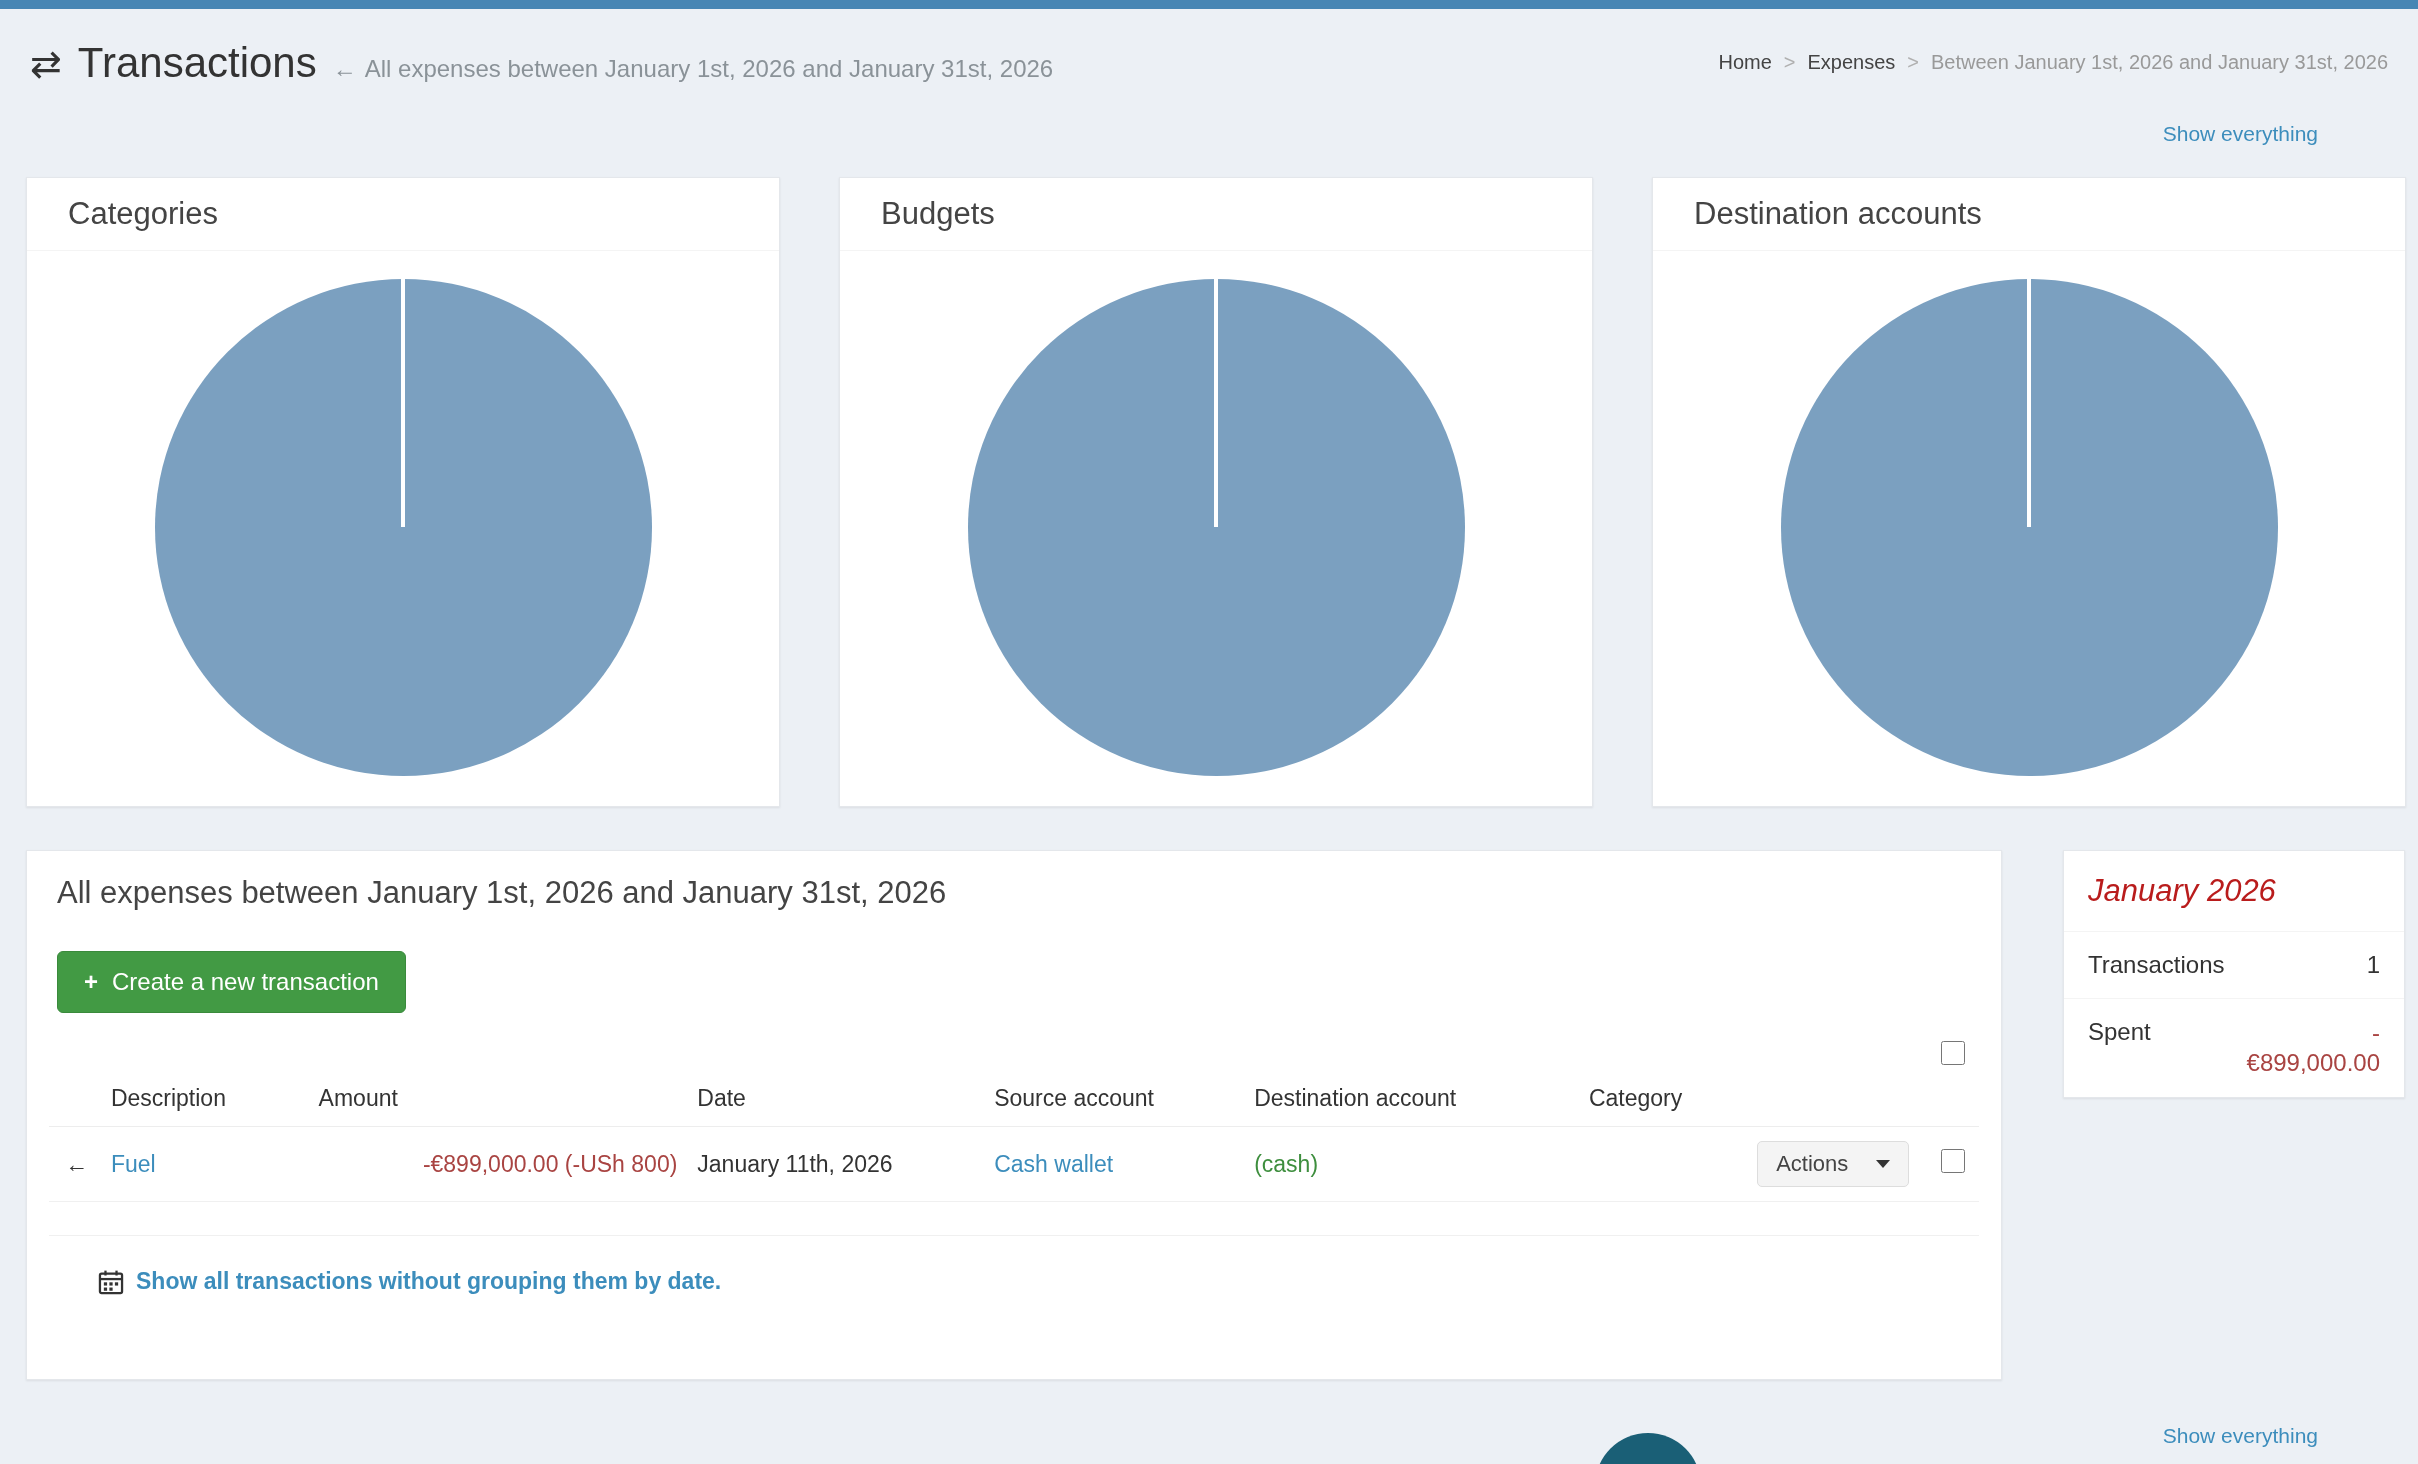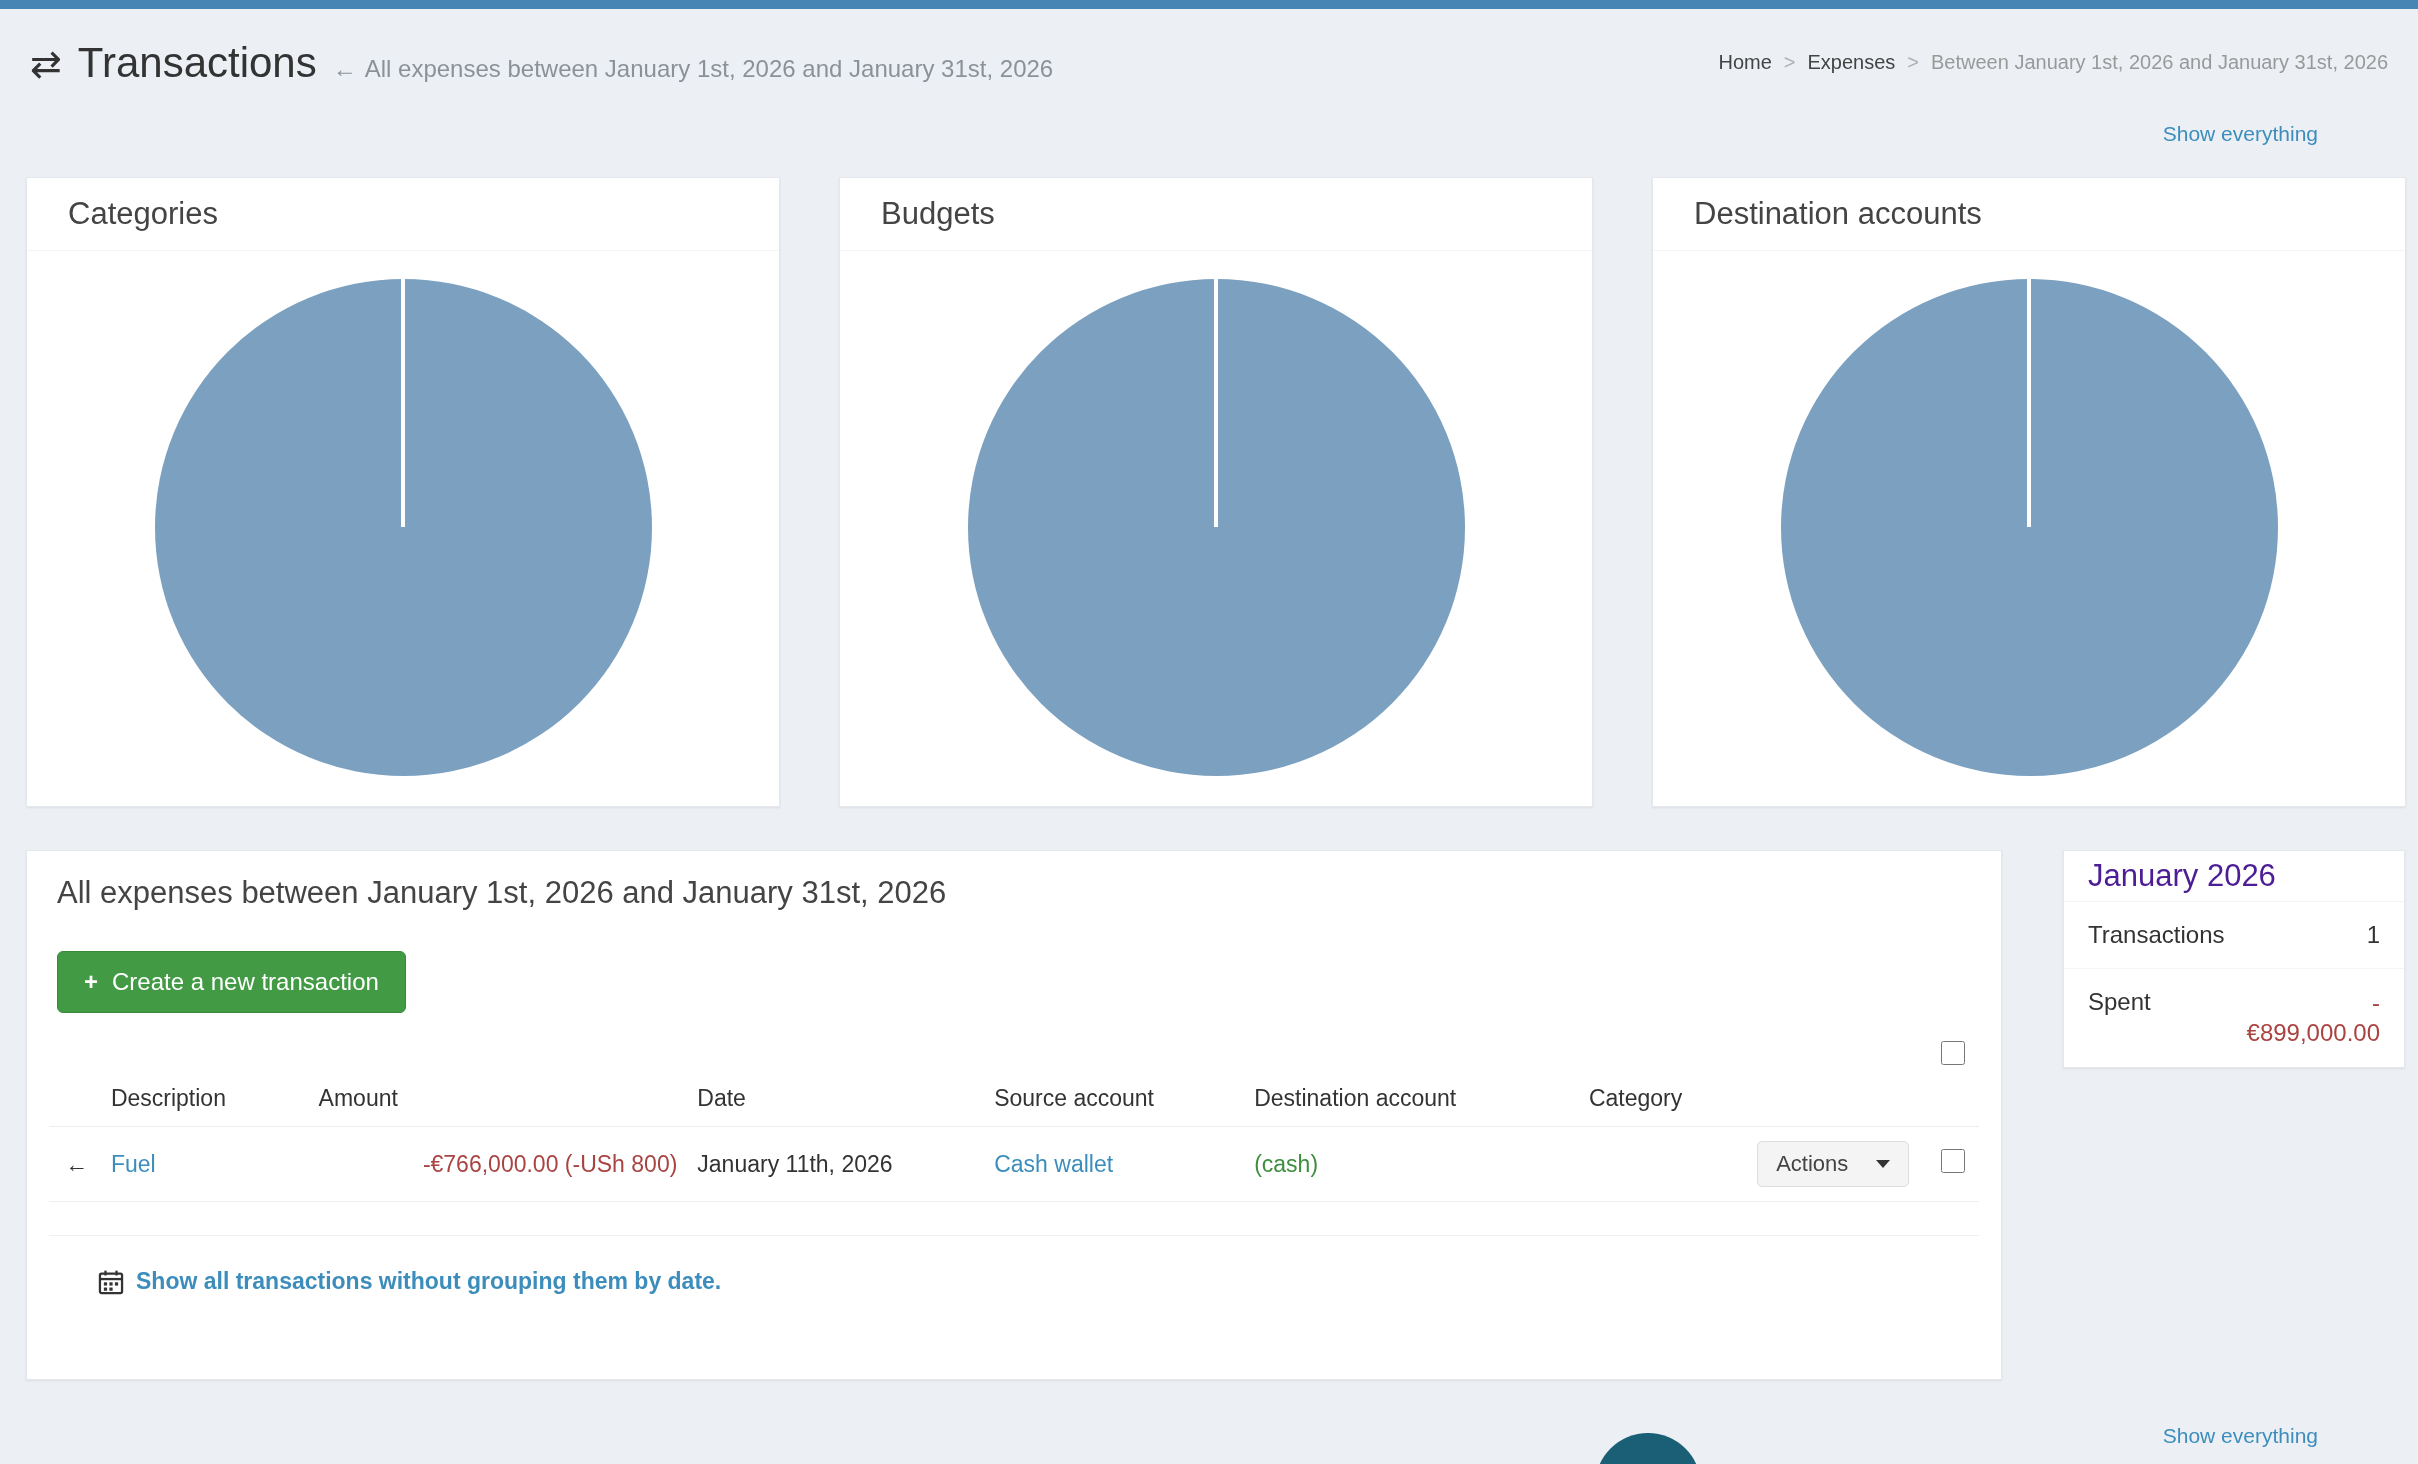--- a/index.html
+++ b/index.html
@@ -87,21 +87,21 @@
     font-family: "Liberation Sans", sans-serif;
   }
   .caret { width: 0; height: 0; border-left: 7px solid transparent; border-right: 7px solid transparent; border-top: 8px solid #333; }
 
   .panel-footer { padding: 32px 30px; display: flex; align-items: center; gap: 12px; font-size: 23px; margin-left: 41px; }
   .footer-link { font-weight: bold; }
   .calendar-icon { flex: 0 0 auto; }
 
   
   .panel-side { left: 2063px; top: 850px; width: 342px; }
-  .side-header { padding: 7px 24px; font-size: 31px; color: #4c1d95; }
+  .side-header { padding: 22px 24px; font-size: 31px; color: #b91c1c; font-style: italic; }
   .side-row {
     display: flex; justify-content: space-between; align-items: flex-start;
     padding: 19px 24px; border-top: 1px solid #f4f4f4; font-size: 24px; color: #333;
   }
   .side-value { text-align: right; }
   .spent-val { text-align: right; color: #a94442; }
   .spent-val span { display: block; line-height: 1.25; }
 
   .fab {
     position: absolute; left: 1595px; top: 1433px; width: 106px; height: 106px;
@@ -193,21 +193,21 @@
             <th>Category</th>
             <th></th>
             <th></th>
           </tr>
         </thead>
         <tbody>
           <tr>
             <td class="col-icon">←</td>
             <td><a class="link-blue">Fuel</a></td>
             <td class="cell-amount">
-              <span class="neg">-€766,000.00</span>
+              <span class="neg">-€899,000.00</span>
               <span class="neg">(-USh 800)</span>
             </td>
             <td>January 11th, 2026</td>
             <td><a class="link-blue">Cash wallet</a></td>
             <td><span class="pos">(cash)</span></td>
             <td></td>
             <td class="cell-actions">
               <button class="btn-default">
                 <span>Actions</span>
                 <span class="caret"></span>

